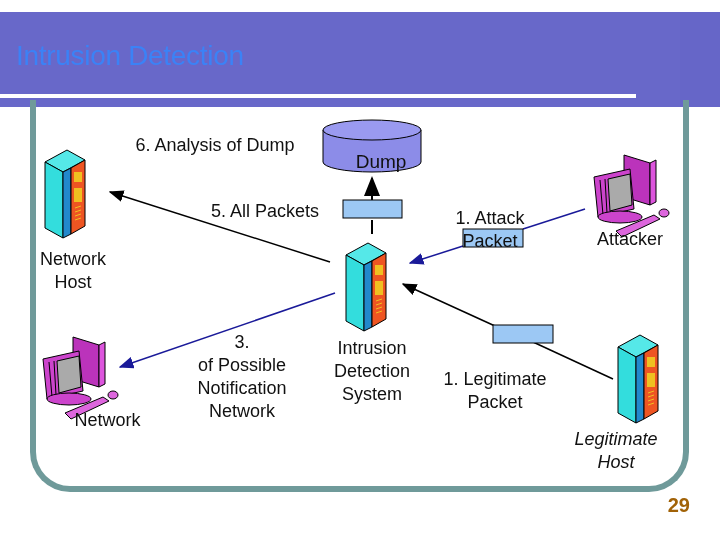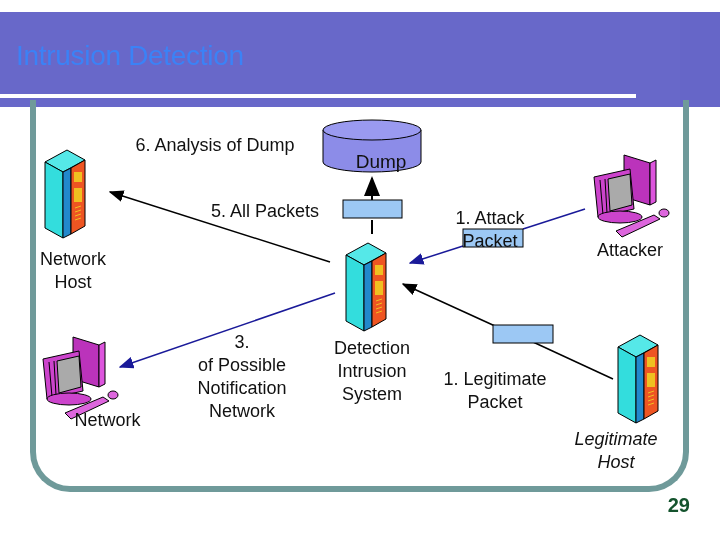--- a/index.html
+++ b/index.html
@@ -6,21 +6,21 @@
   body { width: 720px; height: 540px; background: #ffffff; position: relative; overflow: hidden;
          font-family: "Liberation Sans", sans-serif; }
   .title-bar { position: absolute; left: 0; top: 12px; width: 720px; height: 95px; background: #6868c9; }
   .title-bar .ext { position: absolute; right: 0; top: 0; width: 40px; height: 95px; background: #6666c8; }
   .title-text { position: absolute; left: 16px; top: 40px; color: #3b82f6; font-size: 28px; letter-spacing: -0.3px; }
   .title-underline { position: absolute; left: 0; top: 94px; width: 636px; height: 4px; background: #ffffff; }
   .frame { position: absolute; left: 30px; top: 100px; width: 647px; height: 386px;
            border: 6px solid #6f9a9a; border-top: none; border-radius: 0 0 40px 40px; box-sizing: content-box; }
   svg.diagram { position: absolute; left: 0; top: 0; }
   .lbl { position: absolute; font-size: 18px; color: #111; text-align: center; line-height: 23px; }
-  .page-num { position: absolute; right: 30px; top: 494px; font-size: 20px; font-weight: bold; color: #14532d; }
+  .page-num { position: absolute; right: 30px; top: 494px; font-size: 20px; font-weight: bold; color: #a16207; }
 </style>
 </head>
 <body>
 
 <div class="title-bar">
   <div class="ext"></div>
 </div>
 <div class="title-text">Intrusion Detection</div>
 <div class="title-underline"></div>
 <div class="frame"></div>
@@ -92,32 +92,32 @@
 <div class="lbl" style="left:430px; top:181px; width:120px;margin-top:26px;">
   <div>1. Attack</div>
   <div>Packet</div>
 </div>
 
 <div class="lbl" style="left:25px; top:248px; width:96px;">
   <div>Network</div>
   <div>Host</div>
 </div>
 
-<div class="lbl" style="left:580px; top:239px; width:100px;">Attacker</div>
+<div class="lbl" style="left:580px; top:228px; width:100px;">Attacker</div>
 
 <div class="lbl" style="left:182px; top:331px; width:120px;">
   <div>3.</div>
   <div>of Possible</div>
   <div>Notification</div>
   <div>Network</div>
 </div>
 
 <div class="lbl" style="left:316px; top:337px; width:112px;">
+  <div>Intrusion</div>
   <div>Detection</div>
-  <div>Intrusion</div>
   <div>System</div>
 </div>
 
 <div class="lbl" style="left:425px; top:368px; width:140px;">
   <div>1. Legitimate</div>
   <div>Packet</div>
 </div>
 
 <div class="lbl" style="left:40px; top:409px; width:135px;">
   <div>Network</div>

